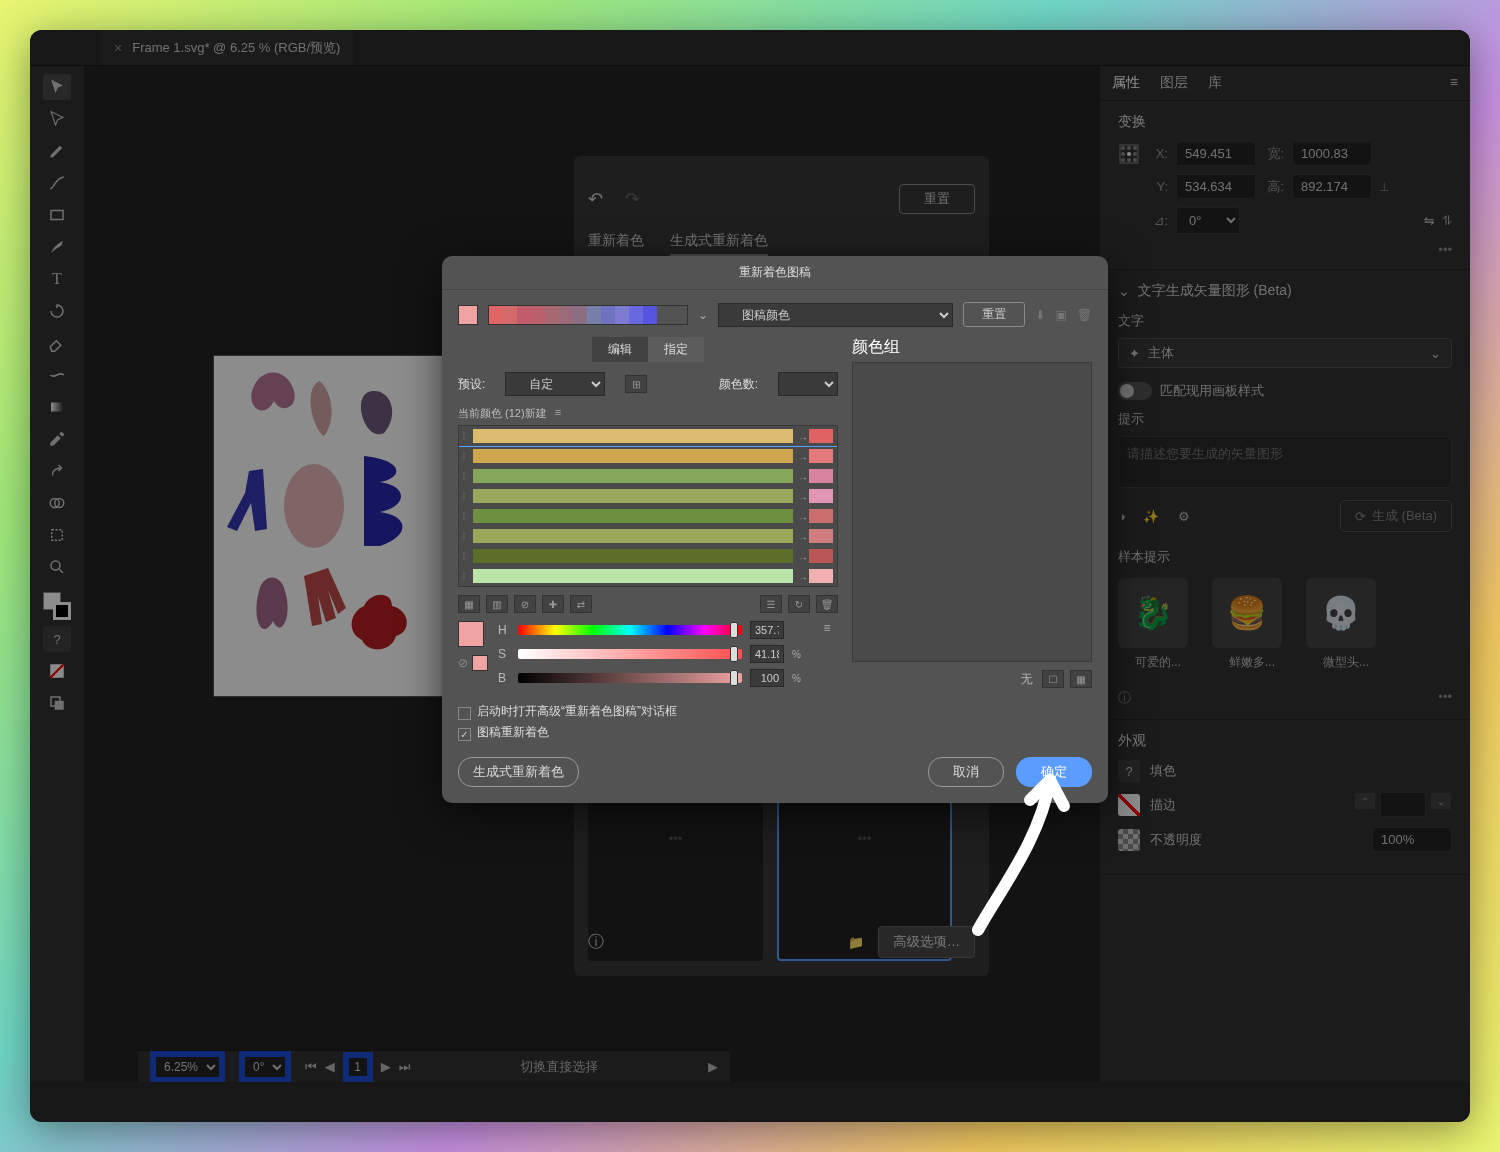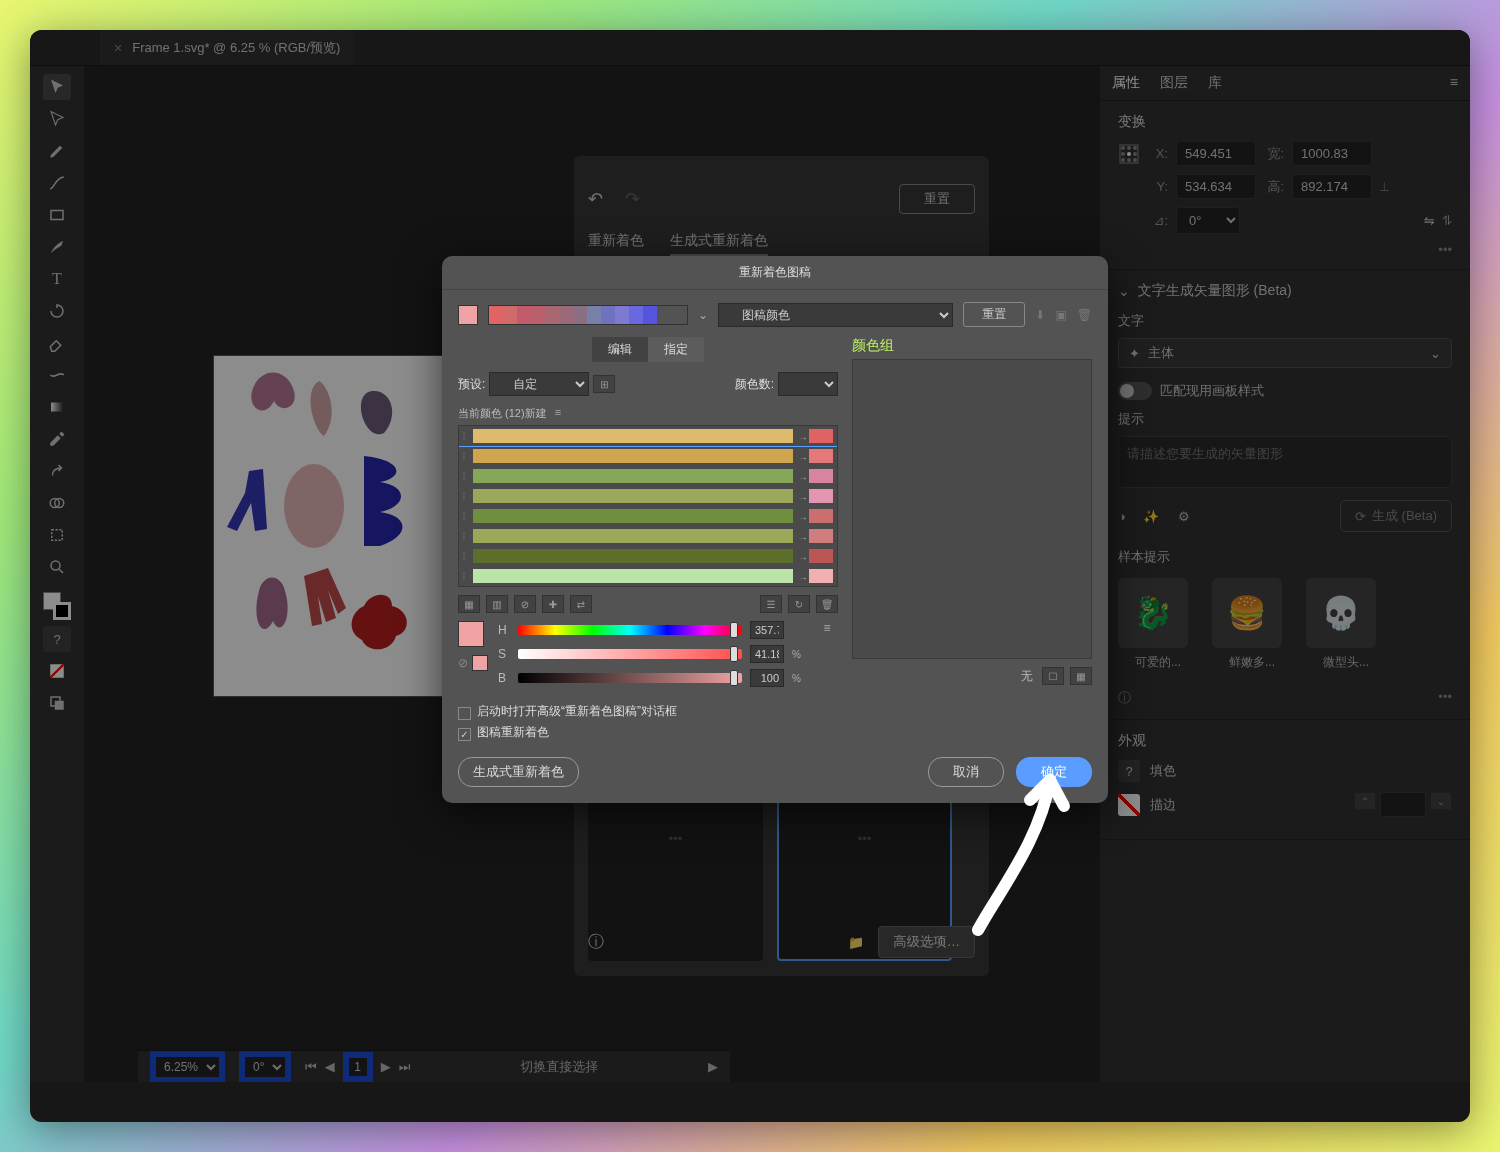--- a/index.html
+++ b/index.html
@@ -61,21 +61,21 @@
   .swatch-strip { display:flex; border:1px solid #333; height:20px;}
   .swatch-strip div { width:14px;}
   .dlg-sel { background:#3a3a3a; border:1px solid #2a2a2a; color:#ccc; font-size:12px; padding:3px 19px;}
   .dlg-reset { border:1px solid #888; background:transparent; color:#ccc; padding:3px 18px; font-size:12px; border-radius:3px;}
   .dlg-subtabs { display:flex; justify-content:center; gap:0; margin-bottom:10px;}
   .dlg-subtabs span { padding:4px 16px; background:#424242; font-size:12px;}
   .dlg-subtabs span.act { background:#5c5c5c;}
   .dlg-content { display:flex; gap:14px;}
   .dlg-left { flex:1;}
   .dlg-right { width:240px;}
-  .preset-row { display:flex; align-items:center; gap:4px; margin-bottom:10px;}
+  .preset-row { display:flex; align-items:center; gap:20px; margin-bottom:10px;}
   .cur-label { font-size:11px; color:#bbb; margin-bottom:4px; display:flex;}
   .cur-label span:last-child{margin-left:auto;color:#5aa0ff;}
   .color-rows { border:1px solid #3a3a3a; background:#4a4a4a; max-height:180px; overflow:hidden;}
   .crow { display:flex; align-items:center; height:20px;}
   .crow.sel-row { outline:1px solid #5aa0ff;}
   .cbar { flex:1; height:14px; margin:0 4px;}
   .carrow { width:12px; text-align:center; color:#aaa; font-size:10px;}
   .ctarget { width:24px; height:14px; margin-right:4px;}
   .toolrow { display:flex; gap:6px; margin:8px 0; align-items:center;}
   .mini-btn { width:22px; height:18px; background:#424242; border:1px solid #333; display:flex; align-items:center; justify-content:center; font-size:10px; color:#999;}
@@ -379,20 +379,25 @@
           <div class="qmark" style="background:#fff;position:relative">
               <div style="position:absolute;inset:0;background:linear-gradient(45deg,transparent 45%,red 45%,red 55%,transparent 55%)"></div>
             </div>
           <span>描边</span>
           <span style="margin-left:auto;display:flex;gap:4px">
             <span class="mini-btn">⌃</span>
             <input class="prop-input" style="width: 46px;">
             <span class="mini-btn">⌄</span>
           </span>
         </div>
+        <div class="fill-row">
+          <div class="qmark" style="background:repeating-conic-gradient(#888 0 25%,#ccc 0 50%) 0 0/10px 10px"></div>
+          <span>不透明度</span>
+          <span style="margin-left:auto" class="prop-input">100%</span>
+        </div>
       </div>
     </div>
   </div>
 
   <div class="dimmer"></div>
   <div class="dialog">
     <div class="dialog-title">重新着色图稿</div>
     <div class="dialog-body">
       <div class="dlg-top">
         <div style="width:20px;height:20px;background:#efa3a3;border:1px solid #333"></div>
@@ -542,21 +547,21 @@
             <div class="chk"></div>
             <span>启动时打开高级“重新着色图稿”对话框</span>
           </div>
           <div class="chk-row" style="margin-top:4px">
             <div class="chk on"></div>
             <span>图稿重新着色</span>
           </div>
         </div>
 
         <div class="dlg-right">
-          <div style="font-size:14px;color:#bef264">颜色组</div>
+          <div style="font-size:16px;color:#ffffff">颜色组</div>
           <div class="group-box"></div>
           <div class="none-word">
             <span>无</span>
             <div style="display:inline-flex;gap:6px;margin-left:6px">
               <span class="mini-btn">☐</span>
               <span class="mini-btn">▦</span>
             </div>
           </div>
         </div>
       </div>

